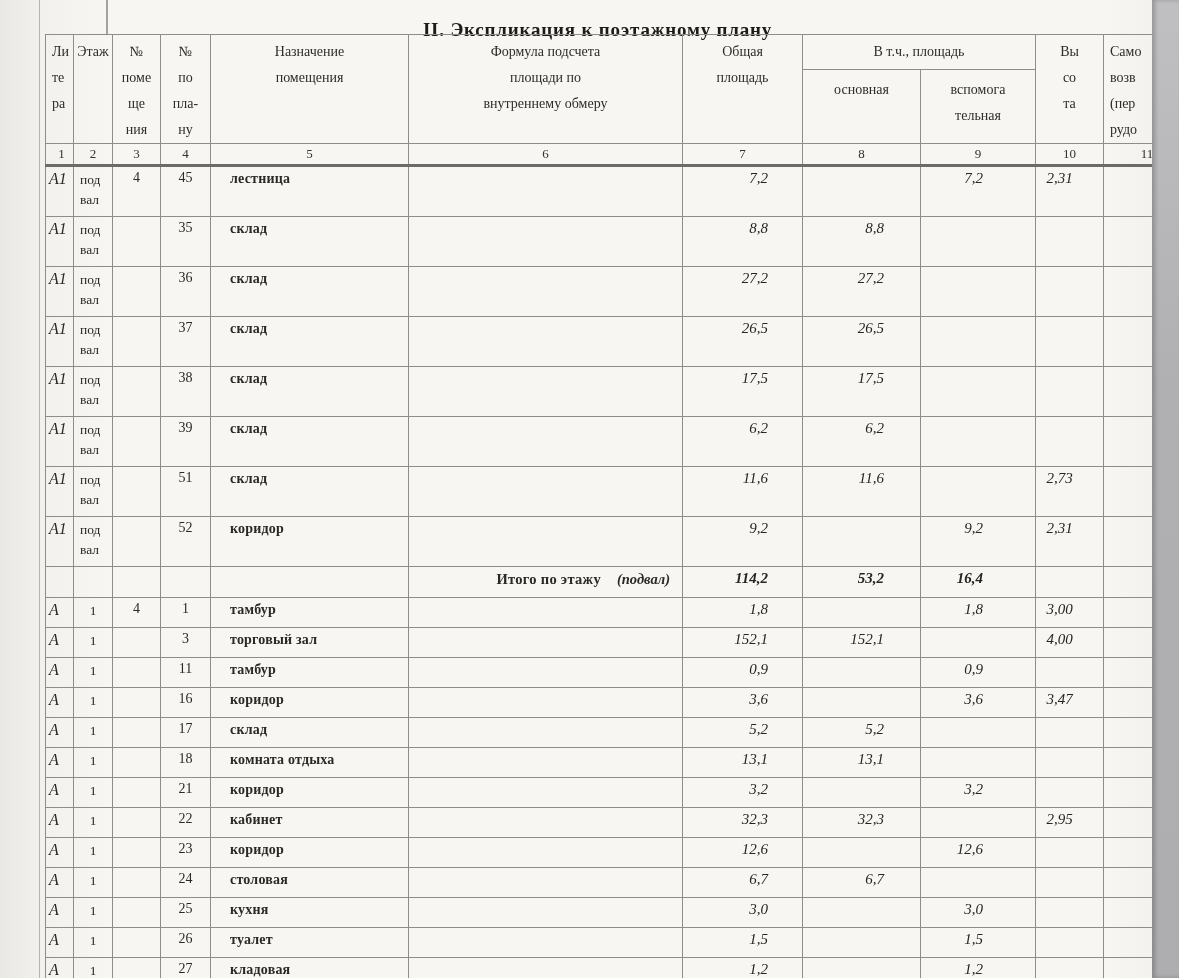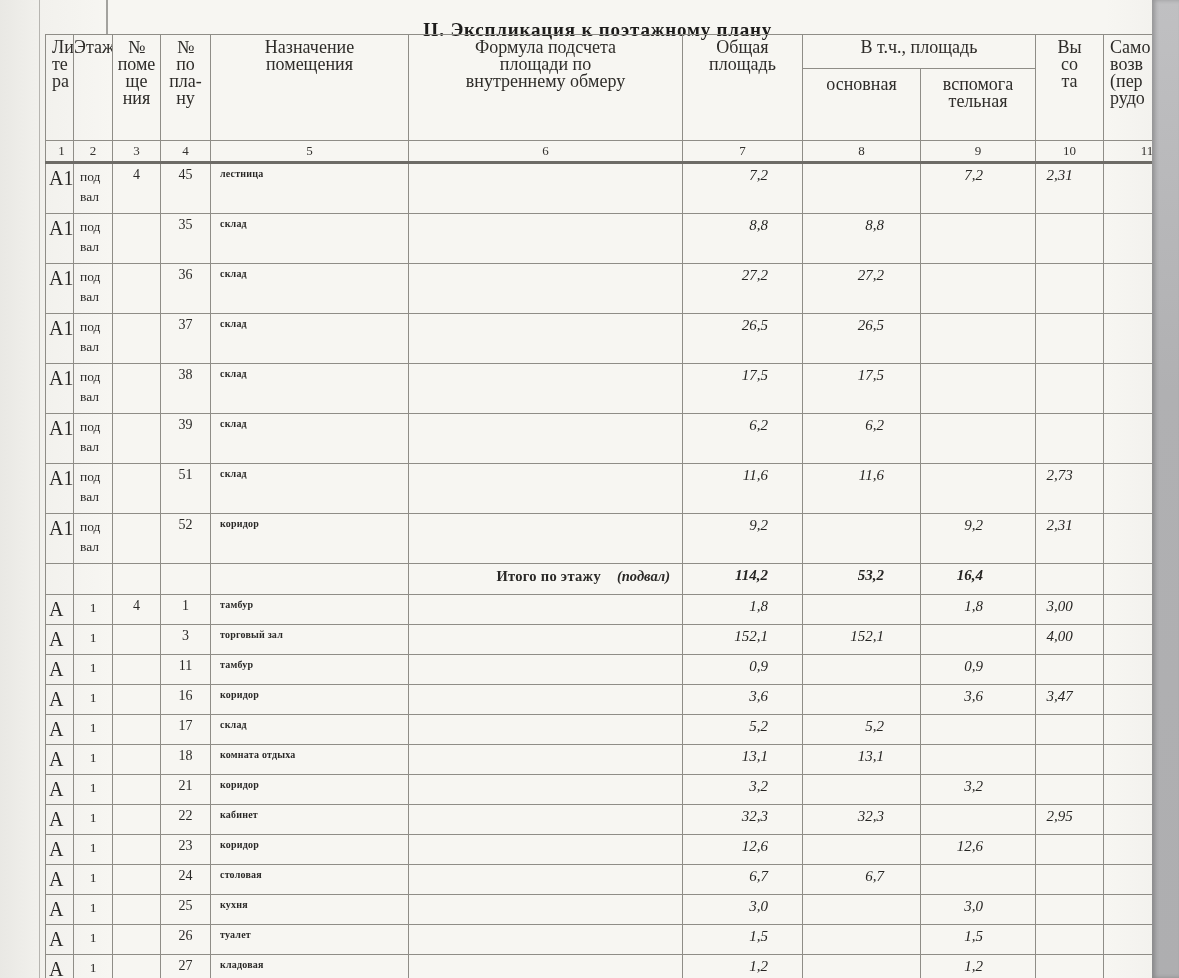--- a/index.html
+++ b/index.html
@@ -25,42 +25,42 @@
     font-weight:bold;font-size:19px;letter-spacing:0.8px;color:#1c1b1a;
   }
   table{
     position:absolute;left:45px;top:34px;width:1145px;
     table-layout:fixed;border-collapse:collapse;
     border:1.5px solid #76746f;
   }
   td,th{border:1px solid #8f8d87;padding:0;vertical-align:top;font-weight:normal;overflow:hidden;}
   
   .h{
-    text-align:center;font-size:18px;line-height:17px;padding-top:4px;
+    text-align:center;font-size:14px;line-height:26px;padding-top:4px;
     white-space:pre-line;color:#2e2c29;
   }
   .h-left{text-align:left;padding-left:6px;}
   #hrow1{height:34px;}
   #hrow2{height:72px;}
   .h-sub{padding-top:7px;margin-left:32px;}
   .n td{
     height:20px;line-height:19px;font-size:13px;text-align:center;
     border-bottom:3px solid #6d6b66;color:#34322f;
   }
   .n-first{text-align:left;padding-left:4px;}
   
   .r-b td{height:45px;}
   .r-f td{height:25px;}
   .r-t td{height:26px;}
-  .lit{padding-left:3px;padding-top:3px;font-size:20px;}
+  .lit{padding-left:3px;padding-top:3px;font-size:16px;font-style:italic;}
   .flr{font-size:13.5px;line-height:20px;padding-top:3px;white-space:pre-line;}
   .r-b .flr{text-align:left;padding-left:6px;}
   .r-f .flr{text-align:center;}
   .num{text-align:center;font-size:14px;padding-top:3px;}
-  .name{font-weight:bold;font-size:10px;padding-left:9px;padding-top:4px;letter-spacing:0.2px;}
+  .name{font-weight:bold;font-size:14px;padding-left:19px;padding-top:4px;letter-spacing:0.2px;}
   .val{font-style:italic;text-align:right;font-size:15px;padding-top:3px;color:#262523;}
   .v7{padding-right:34px;}
   .v8{padding-right:36px;}
   .v9{padding-right:52px;}
   .v10{text-align:center;padding-right:20px;}
   
   .t-label{text-align:right;padding-right:12px;padding-top:4px;font-size:14.5px;white-space:nowrap;}
   .t-text{font-weight:bold;letter-spacing:0.3px;}
   .t-note{font-weight:bold;font-style:italic;margin-left:16px;}
   .tv{font-weight:bold;}

